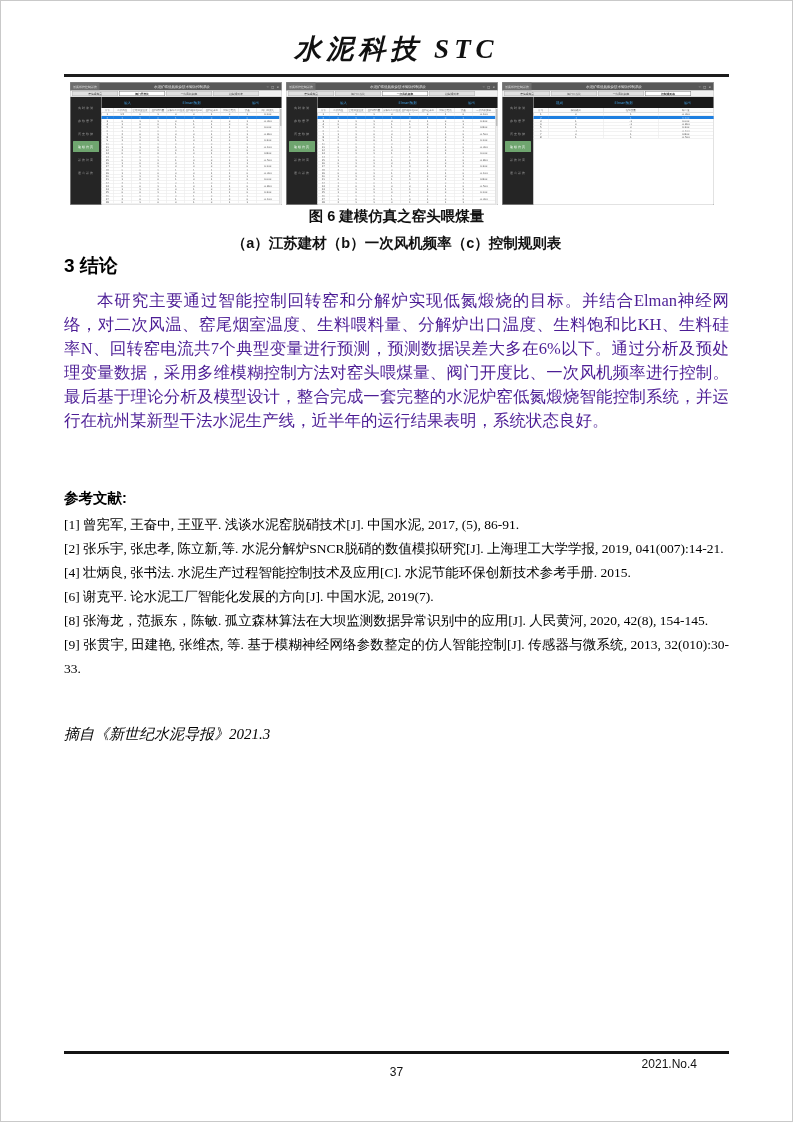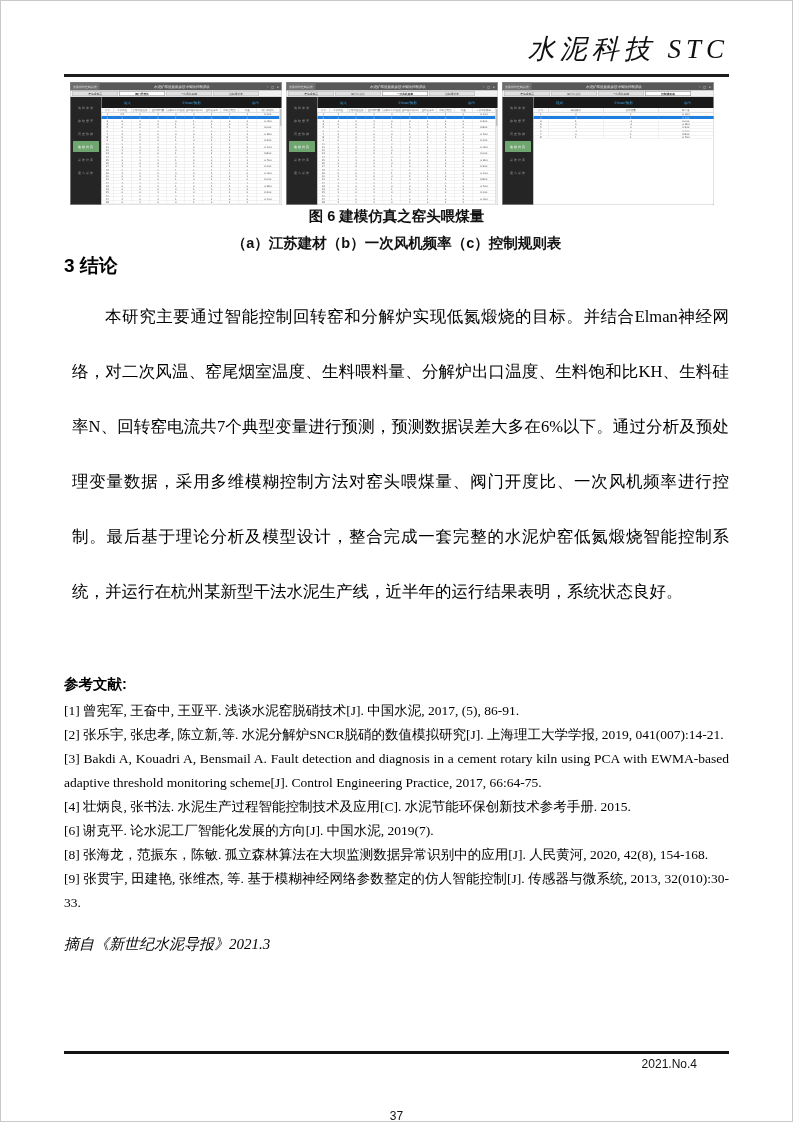--- a/index.html
+++ b/index.html
@@ -7,22 +7,22 @@
   body { font-family:"Liberation Serif","DejaVu Serif",serif; }
 
   .page {
     position:relative; width:793px; height:1122px; background:#fff;
     border:1px solid #c9c9c9; overflow:hidden;
   }
   .content { padding:0 63px; }
 
   
   .journal-title {
-    margin-top:30px; text-align:right;
-    font-family:"Liberation Serif",serif; font-weight:normal; font-style:italic;
+    margin-top:30px; text-align:center;
+    font-family:"Liberation Serif",serif; font-weight:bold; font-style:italic;
     font-size:27px; letter-spacing:5px; color:#111;
   }
   .header-rule { margin-top:7px; height:3px; background:#1c1c1c; }
 
   
   .figure-row { margin-top:5px; display:flex; gap:4px; padding:0 6px; }
   .win-slot { width:212px; height:123px; overflow:hidden; }
   .win-scale { width:424px; height:246px; transform:scale(0.5); transform-origin:0 0;
                font-family:"DejaVu Sans","Liberation Sans",sans-serif; }
 
@@ -67,33 +67,33 @@
   .vscroll .thumb { width:100%; height:34px; background:#bdbdbd; margin-top:2px; }
 
   
   .fig-caption { text-align:center; font-family:"Liberation Sans","DejaVu Sans",sans-serif;
                  font-weight:600; font-size:14.5px; color:#111; }
   .fig-caption.l1 { margin-top:2px; }
   .fig-caption.l2 { margin-top:8px; }
 
   .section-heading { font-family:"Liberation Sans","DejaVu Sans",sans-serif;
                      font-weight:bold; font-size:19px; color:#000; }
-  .body-para { margin-top:10px; font-size:16.5px; line-height:55px; color:#000000;
-               text-align:justify; text-indent:2em;margin-left:8px; }
+  .body-para { margin-top:10px; font-size:16.5px; line-height:24px; color:#4c1d95;
+               text-align:justify; text-indent:2em; }
 
   .ref-heading { margin-top:56px; font-family:"Liberation Sans","DejaVu Sans",sans-serif;
                  font-weight:bold; font-size:14.5px; color:#000; }
   .ref-list { margin-top:5px; }
   .ref-item { font-size:13.5px; line-height:24px; color:#000; text-align:justify; }
 
-  .source-note { margin-top:20px; font-style:italic; font-size:15px; color:#000; }
+  .source-note { margin-top:44px; font-style:italic; font-size:15px; color:#000; }
 
   
   .footer-rule { position:absolute; left:63px; right:63px; top:1050px; height:2.5px; background:#141414; }
-  .footer-page { position:absolute; left:0; right:0; top:1108px; text-align:center;
+  .footer-page { position:absolute; left:0; right:0; top:1064px; text-align:center;
                  font-family:"Liberation Sans",sans-serif; font-size:12px; color:#111; }
   .footer-issue { position:absolute; right:95px; top:1056px;
                   font-family:"Liberation Sans",sans-serif; font-size:12px; color:#111; }
 </style>
 </head>
 <body>
 
 <div class="page">
   <div class="content">
     <div class="journal-title">水泥科技 STC</div>
@@ -987,24 +987,23 @@
     <div class="fig-caption l1">图 6 建模仿真之窑头喂煤量</div>
     <div class="fig-caption l2">（a）江苏建材（b）一次风机频率（c）控制规则表</div>
 
     <h2 class="section-heading">3 结论</h2>
     <p class="body-para">本研究主要通过智能控制回转窑和分解炉实现低氮煅烧的目标。并结合Elman神经网络，对二次风温、窑尾烟室温度、生料喂料量、分解炉出口温度、生料饱和比KH、生料硅率N、回转窑电流共7个典型变量进行预测，预测数据误差大多在6%以下。通过分析及预处理变量数据，采用多维模糊控制方法对窑头喂煤量、阀门开度比、一次风机频率进行控制。最后基于理论分析及模型设计，整合完成一套完整的水泥炉窑低氮煅烧智能控制系统，并运行在杭州某新型干法水泥生产线，近半年的运行结果表明，系统状态良好。</p>
 
     <div class="ref-heading">参考文献:</div>
     <div class="ref-list" id="ref-list">
         <div class="ref-item">[1] 曾宪军, 王奋中, 王亚平. 浅谈水泥窑脱硝技术[J]. 中国水泥, 2017, (5), 86-91.</div>
         <div class="ref-item">[2] 张乐宇, 张忠孝, 陈立新,等. 水泥分解炉SNCR脱硝的数值模拟研究[J]. 上海理工大学学报, 2019, 041(007):14-21.</div>
-        <div class="ref-item">[3] Bakdi A,  Kouadri A,  Bensmail A. Fault detection and diagnosis in a cement rotary kiln using PCA with EWMA-based adaptive threshold monitoring scheme[J]. Control Engineering Practice, 2017, 66:64-75.</div>
         <div class="ref-item">[4] 壮炳良, 张书法. 水泥生产过程智能控制技术及应用[C]. 水泥节能环保创新技术参考手册. 2015.</div>
         <div class="ref-item">[6] 谢克平. 论水泥工厂智能化发展的方向[J]. 中国水泥, 2019(7).</div>
-        <div class="ref-item">[8] 张海龙，范振东，陈敏. 孤立森林算法在大坝监测数据异常识别中的应用[J]. 人民黄河, 2020, 42(8), 154-168.</div>
+        <div class="ref-item">[8] 张海龙，范振东，陈敏. 孤立森林算法在大坝监测数据异常识别中的应用[J]. 人民黄河, 2020, 42(8), 154-145.</div>
         <div class="ref-item">[9] 张贯宇, 田建艳, 张维杰, 等. 基于模糊神经网络参数整定的仿人智能控制[J]. 传感器与微系统, 2013, 32(010):30-33.</div>
       </div>
 
     <div class="source-note">摘自《新世纪水泥导报》2021.3</div>
   </div>
 
   <div class="footer-rule"></div>
   <div class="footer-page">37</div>
   <div class="footer-issue">2021.No.4</div>
 </div>

